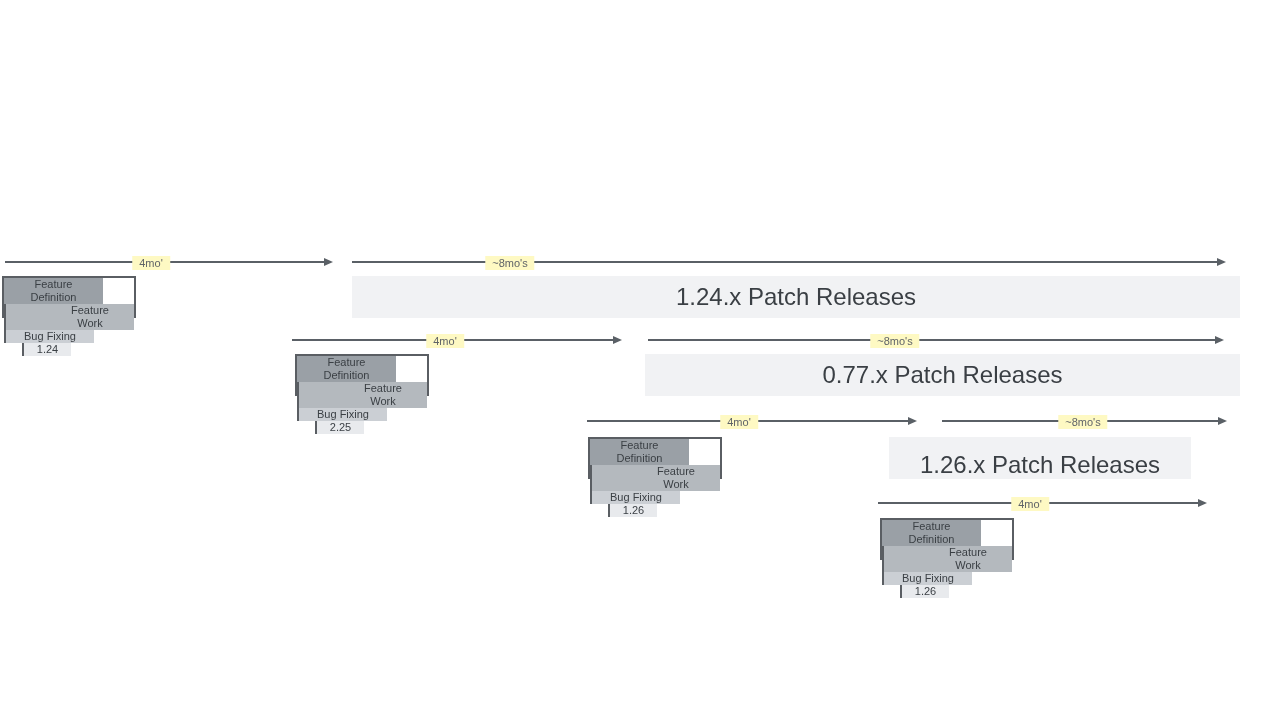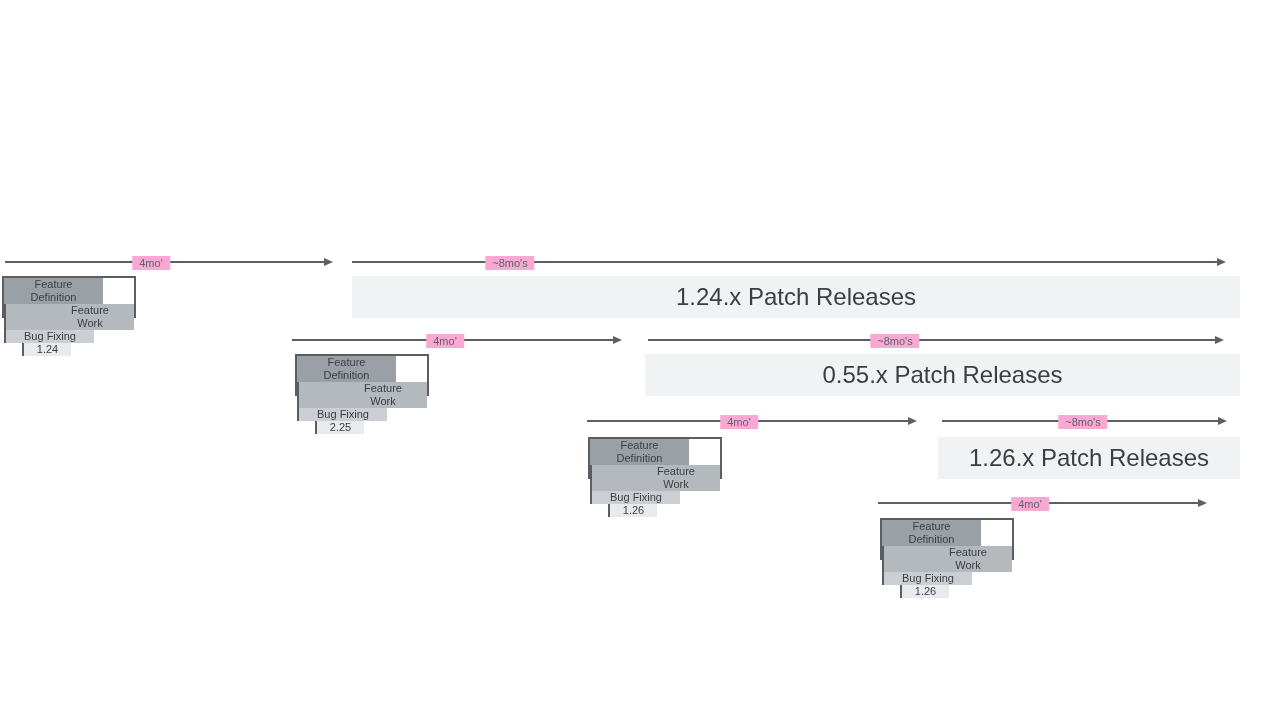--- a/index.html
+++ b/index.html
@@ -25,21 +25,21 @@
     position: absolute;
     width: 0;
     height: 0;
     border-top: 4px solid transparent;
     border-bottom: 4px solid transparent;
     border-left: 9px solid var(--arrow, #5a6066);
   }
   .arrow-label {
     position: absolute;
     transform: translate(-50%, -50%);
-    background: #f9a8d4;
+    background: #fef9c3;
     padding: 0 7px;
     font-size: 11px;
     color: #5f6368;
     white-space: nowrap;
     line-height: 14px;
   }
   
   .phase-strip {
     position: absolute;
     display: flex;
@@ -135,21 +135,21 @@
         </div>
       <div class="phase-cell cell-bf">
           <span class="wrap">Bug Fixing</span>
         </div>
       <div class="phase-cell cell-ver">
           <span>2.25</span>
         </div>
     </div>
 
     <div class="patch-bar" style="left:645px; top:354px; width:595px;">
-      <span class="patch-text">0.55.x Patch Releases</span>
+      <span class="patch-text">0.77.x Patch Releases</span>
     </div>
   </div>
 
   <div>
     <div class="arrow-line" style="left:587px; top:420px; width:322px;"></div>
     <div class="arrow-head" style="left:908px; top:417px;"></div>
     <div class="arrow-label" style="left:739px; top:422px;">4mo'</div>
 
     <div class="arrow-line" style="left:942px;  top:420px; width:277px;"></div>
     <div class="arrow-head" style="left:1218px; top:417px;"></div>
@@ -163,21 +163,21 @@
           <span class="wrap">Feature Work</span>
         </div>
       <div class="phase-cell cell-bf">
           <span class="wrap">Bug Fixing</span>
         </div>
       <div class="phase-cell cell-ver">
           <span>1.26</span>
         </div>
     </div>
 
-    <div class="patch-bar" style="left:938px; top:437px; width:302px;">
+    <div class="patch-bar" style="left:889px; top:437px; width:302px;align-items:flex-end;">
       <span class="patch-text">1.26.x Patch Releases</span>
     </div>
   </div>
 
   <div>
     <div class="arrow-line" style="left:878px;  top:502px; width:321px;"></div>
     <div class="arrow-head" style="left:1198px; top:499px;"></div>
     <div class="arrow-label" style="left:1030px; top:504px;">4mo'</div>
 
     <div class="phase-strip" style="left:880px; top:518px;">

